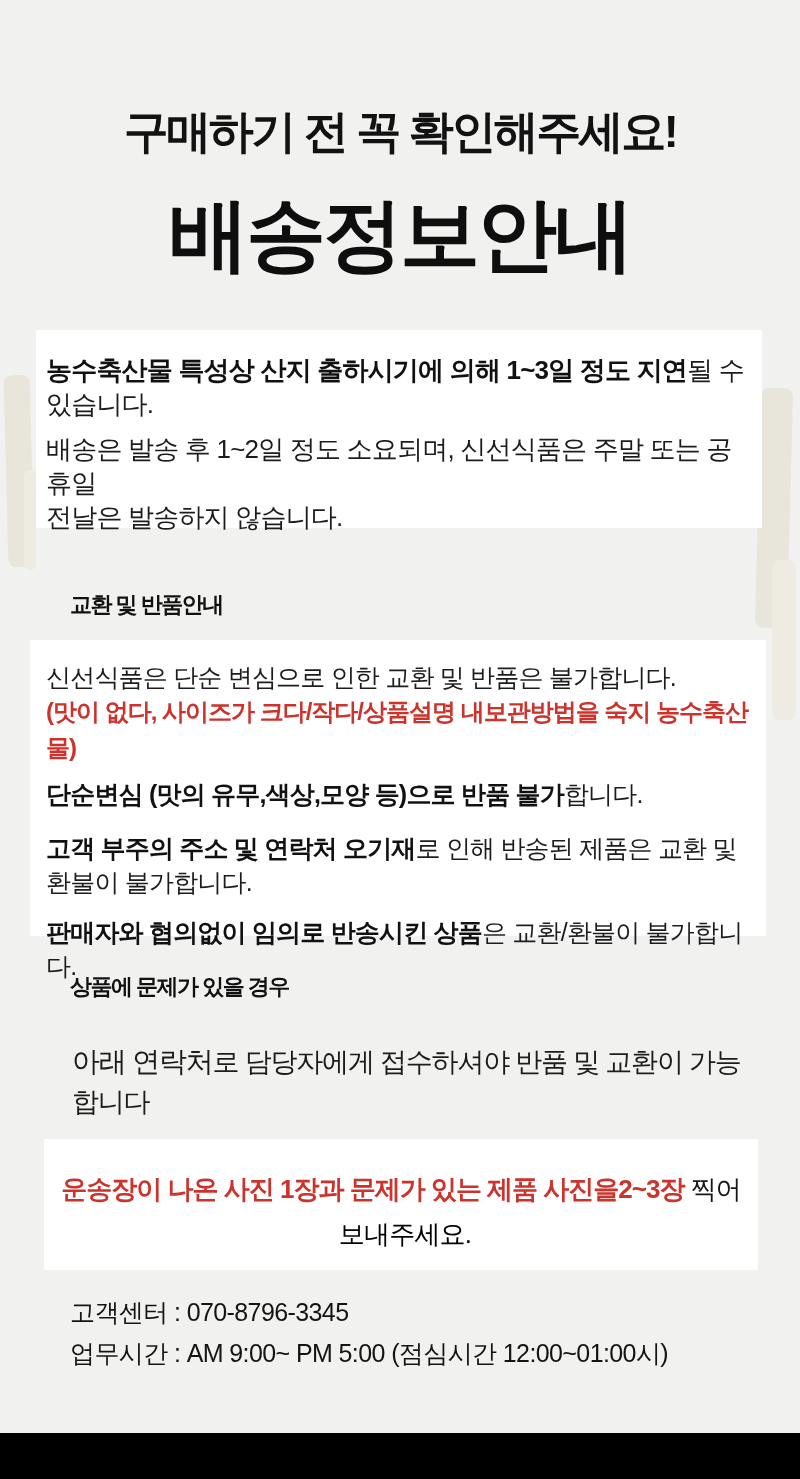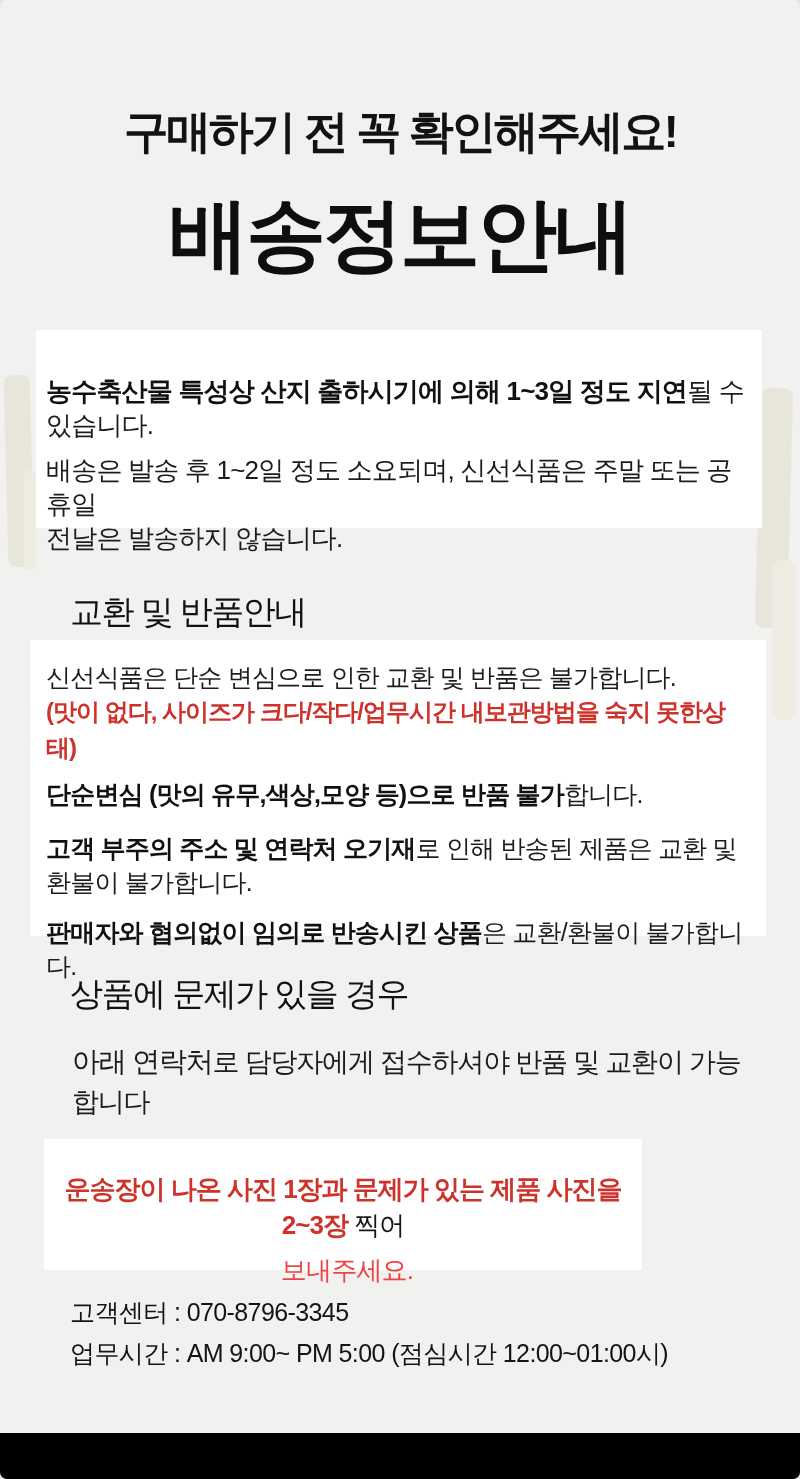--- a/index.html
+++ b/index.html
@@ -6,21 +6,20 @@
   html, body { background: #e4e4e4; }
   .page {
     position: relative;
     width: 800px;
     height: 1479px;
     margin: 0 auto;
     background: #f1f1ef;
     overflow: hidden;
     font-family: "Liberation Sans", "DejaVu Sans", sans-serif;
     color: #161616;
-    border-radius: 7px;
   }
   
   .header { position: absolute; top: 0; left: 0; width: 100%; text-align: center; z-index: 2; }
   .header .subtitle {
     margin-top: 102px;
     font-size: 45px;
     font-weight: 800;
     letter-spacing: -2.5px;
     color: #121212;
   }
@@ -32,50 +31,50 @@
     color: #0e0e0e;
   }
   
   .deco { position: absolute; z-index: 0; border-radius: 8px; }
   .deco-left  { left: 6px;  top: 375px; width: 26px; height: 192px; background: #e8e5da; transform: rotate(-1.5deg); }
   .deco-left2 { left: 24px; top: 470px; width: 12px; height: 100px; background: #edebe2; }
   .deco-right { left: 758px; top: 388px; width: 32px; height: 240px; background: #e8e5da; transform: rotate(1.5deg); }
   .deco-right2{ left: 772px; top: 560px; width: 24px; height: 160px; background: #edebe2; }
   
   .box { position: absolute; background: #ffffff; z-index: 1; }
-  .box1 { left: 36px; top: 330px; width: 726px; height: 198px; padding: 44px 8px 0 10px; }
+  .box1 { left: 36px; top: 330px; width: 726px; height: 198px; padding: 23px 8px 0 10px; }
   .box2 { left: 30px; top: 640px; width: 736px; height: 296px; padding: 20px 12px 8px 16px; }
-  .box3 { left: 44px; top: 1139px; width: 598px; height: 131px; padding-top: 32px; text-align: center; }
+  .box3 { left: 44px; top: 1139px; width: 714px; height: 131px; padding-top: 32px; text-align: center; }
   
   .t25 { font-size: 25px; letter-spacing: -0.8px; line-height: 34px; color: #1c1c1c; }
   .t26 { font-size: 26px; letter-spacing: -0.8px; line-height: 34px; color: #1c1c1c; }
   .b   { font-weight: 800; color: #111111; }
   .redline { font-size: 24px; font-weight: 800; letter-spacing: -1px; line-height: 36px; color: #cd322b; }
   .mt22 { margin-top: 11px; }
   .mt20 { margin-top: 20px; }
   .mt16 { margin-top: 16px; }
   .section-heading {
     position: absolute; z-index: 1;
     left: 70px;
-    font-size: 33px;
-    font-weight: 400;
+    font-size: 22px;
+    font-weight: 700;
     letter-spacing: -1.5px;
     color: #111111;
   }
   .heading-exchange { top: 590px; }
   .heading-problem  { top: 972px; }
   .problem-para {
     position: absolute; z-index: 1;
     left: 72px; top: 1042px; width: 680px;
     font-size: 28px; letter-spacing: -1.2px; line-height: 40px; color: #1c1c1c;
   }
   .problem-para .reg { font-weight: 400; font-size: 27px; }
   .photo-line1 { font-size: 26px; letter-spacing: -1px; line-height: 36px; }
   .photo-line1 .red-b { font-weight: 800; color: #cd322b; }
-  .photo-line2 { font-size: 26px; letter-spacing: -0.8px; margin-top: 10px; color: #ef4444; padding-left: 8px; }
+  .photo-line2 { font-size: 26px; letter-spacing: -0.8px; margin-top: 10px; color: #000000; padding-left: 8px; }
   .contact {
     position: absolute; z-index: 1;
     left: 70px; top: 1292px;
     font-size: 25px; letter-spacing: -0.6px; line-height: 41px;
     font-weight: 500; color: #141414;
   }
   .footer-bar {
     position: absolute; left: 0; bottom: 0;
     width: 100%; height: 46px;
     background: #000000; z-index: 3;
@@ -99,21 +98,21 @@
   <div class="box box1">
     <p class="t26"><span class="b">농수축산물 특성상 산지 출하시기에 의해 1~3일 정도 지연</span><span>될 수 있습니다.</span></p>
     <p class="t26 mt22">배송은 발송 후 1~2일 정도 소요되며, 신선식품은 주말 또는 공휴일</p>
     <p class="t26">전날은 발송하지 않습니다.</p>
   </div>
 
   <h2 class="section-heading heading-exchange">교환 및 반품안내</h2>
 
   <div class="box box2">
     <p class="t25">신선식품은 단순 변심으로 인한 교환 및 반품은 불가합니다.</p>
-    <p class="redline">(맛이 없다, 사이즈가 크다/작다/업무시간 내보관방법을 숙지 못한상태)</p>
+    <p class="redline">(맛이 없다, 사이즈가 크다/작다/상품설명 내보관방법을 숙지 농수축산물)</p>
     <p class="t25 mt22"><span class="b">단순변심 (맛의 유무,색상,모양 등)으로 반품 불가</span><span>합니다.</span></p>
     <p class="t25 mt20"><span class="b">고객 부주의 주소 및 연락처 오기재</span><span>로 인해 반송된 제품은 교환 및 환불이 불가합니다.</span></p>
     <p class="t25 mt16"><span class="b">판매자와 협의없이 임의로 반송시킨 상품</span><span>은 교환/환불이 불가합니다.</span></p>
   </div>
 
   <h2 class="section-heading heading-problem">상품에 문제가 있을 경우</h2>
 
   <div class="problem-para">
     <div><span>아래 연락처</span><span class="reg">로 담당자에게 접수하셔야 반품 및 교환이 가능합니다</span></div>
   </div>

